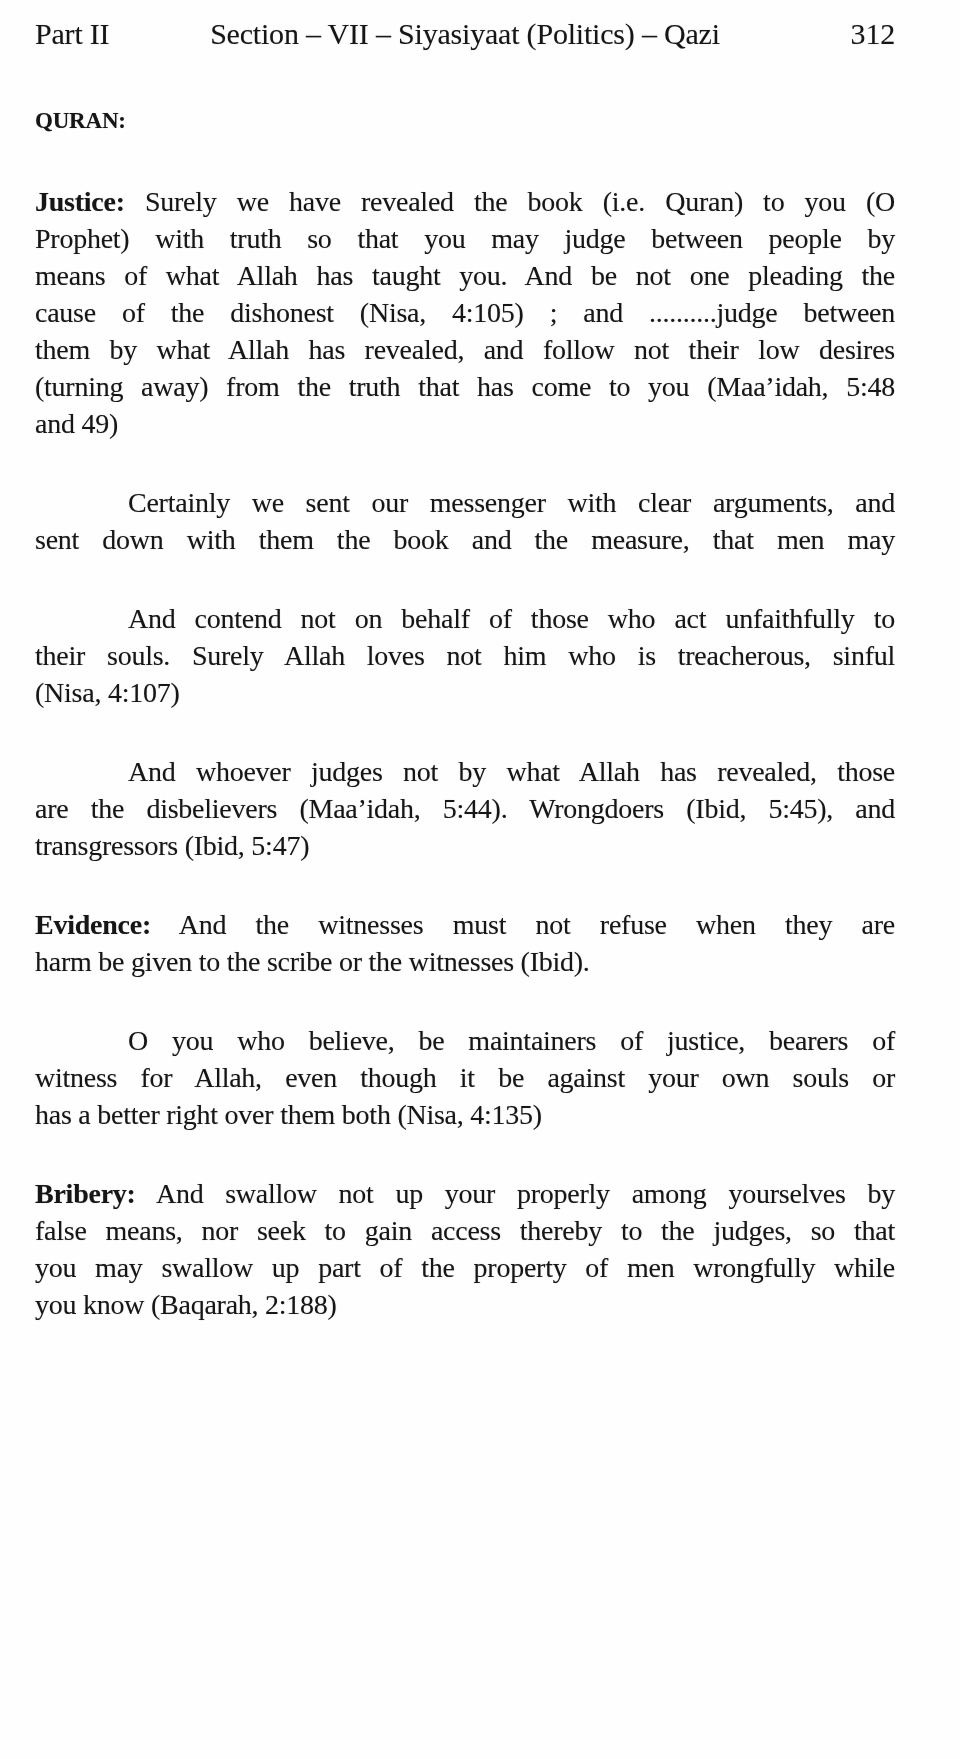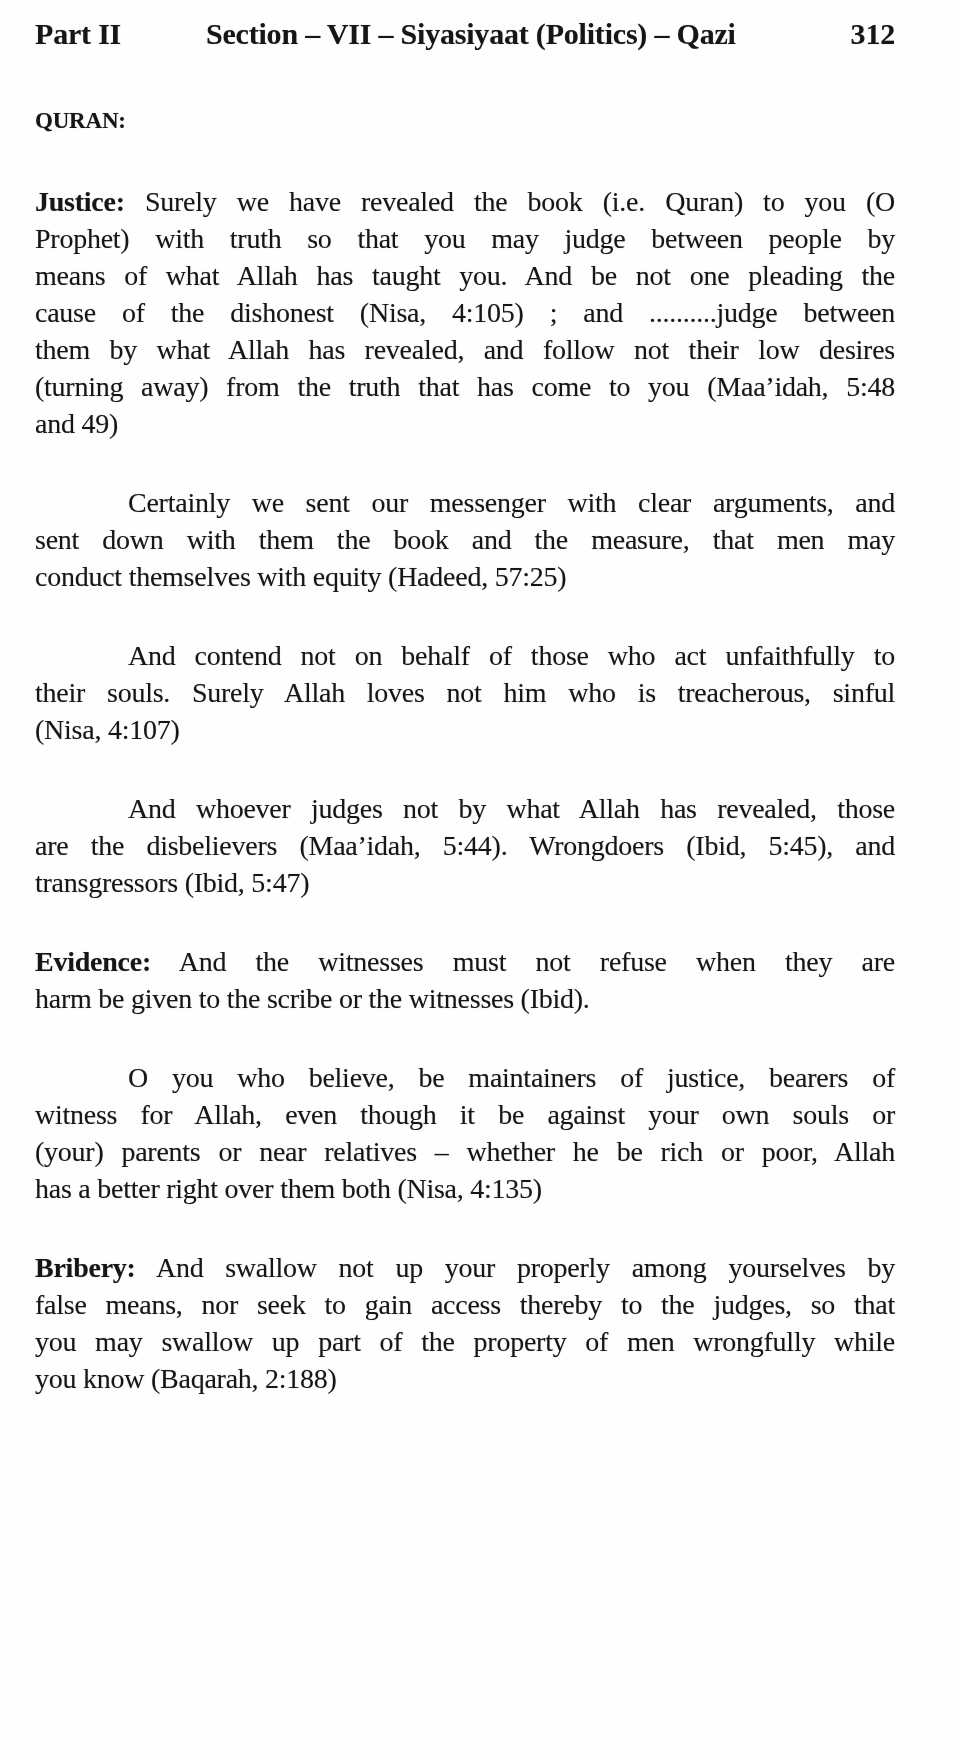--- a/index.html
+++ b/index.html
@@ -12,21 +12,21 @@
     padding: 14px 65px 0 35px;
     font-family: "Liberation Serif", "DejaVu Serif", serif;
     color: #161616;
     text-shadow: 0 0 1px rgba(40,40,40,0.35);
     overflow: hidden;
   }
   .header-row {
     display: flex;
     justify-content: flex-end;
     align-items: baseline;
-    font-weight: bold;
+    font-weight: normal;
     font-size: 30px;
     line-height: 40px;
     letter-spacing: -0.2px;
   }
   .header-section { flex: 1; text-align: center; padding-right: 30px; }
   .quran-heading {
     margin-top: 48px;
     font-weight: bold;
     font-size: 23px;
     line-height: 37px;
@@ -66,40 +66,38 @@
         <div class="line">Prophet) with truth so that you may judge between people by</div>
         <div class="line">means of what Allah has taught you. And be not one pleading the</div>
         <div class="line">cause of the dishonest (Nisa, 4:105) ; and ..........judge between</div>
         <div class="line">them by what Allah has revealed, and follow not their low desires</div>
         <div class="line">(turning away) from the truth that has come to you (Maa’idah, 5:48</div>
         <div class="line last">and 49)</div>
       </div>
       <div class="para">
         <div class="line indent">Certainly we sent our messenger with clear arguments, and</div>
         <div class="line">sent down with them the book and the measure, that men may</div>
-        <div class="line last">conduct themselves with equity (Hadeed, 57:25)</div>
       </div>
       <div class="para">
         <div class="line indent">And contend not on behalf of those who act unfaithfully to</div>
         <div class="line">their souls. Surely Allah loves not him who is treacherous, sinful</div>
         <div class="line last">(Nisa, 4:107)</div>
       </div>
       <div class="para">
         <div class="line indent">And whoever judges not by what Allah has revealed, those</div>
         <div class="line">are the disbelievers (Maa’idah, 5:44). Wrongdoers (Ibid, 5:45), and</div>
         <div class="line last">transgressors (Ibid, 5:47)</div>
       </div>
       <div class="para">
         <div class="line"><span class="para-label">Evidence:</span> And the witnesses must not refuse when they are</div>
         <div class="line last">harm be given to the scribe or the witnesses (Ibid).</div>
       </div>
       <div class="para">
         <div class="line indent">O you who believe, be maintainers of justice, bearers of</div>
         <div class="line">witness for Allah, even though it be against your own souls or</div>
-        <div class="line">(your) parents or near relatives – whether he be rich or poor, Allah</div>
         <div class="line last">has a better right over them both (Nisa, 4:135)</div>
       </div>
       <div class="para">
         <div class="line"><span class="para-label">Bribery:</span> And swallow not up your properly among yourselves by</div>
         <div class="line">false means, nor seek to gain access thereby to the judges, so that</div>
         <div class="line">you may swallow up part of the property of men wrongfully while</div>
         <div class="line last">you know (Baqarah, 2:188)</div>
       </div>
     </div>
 </div>

